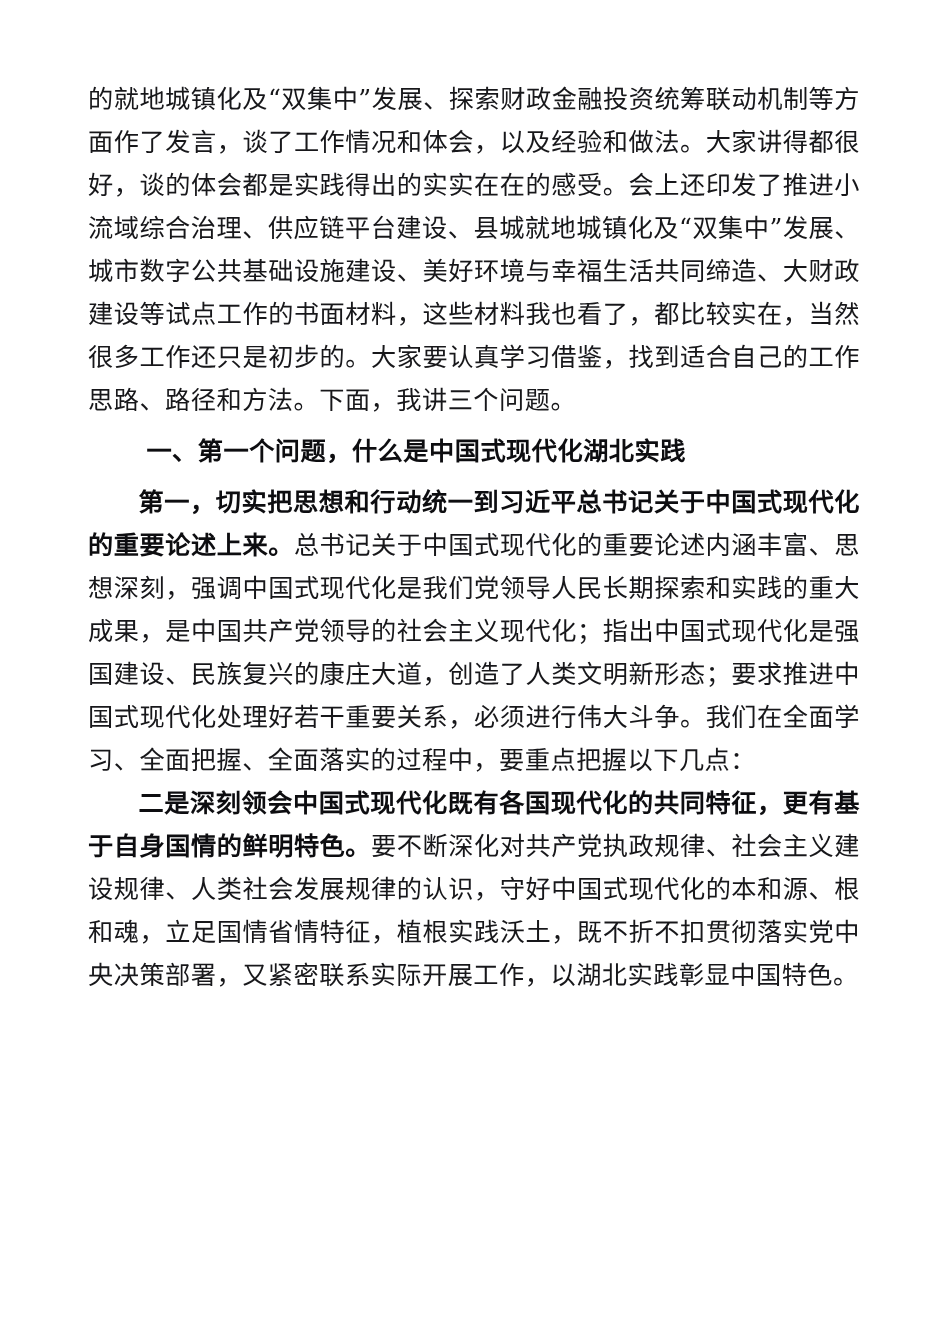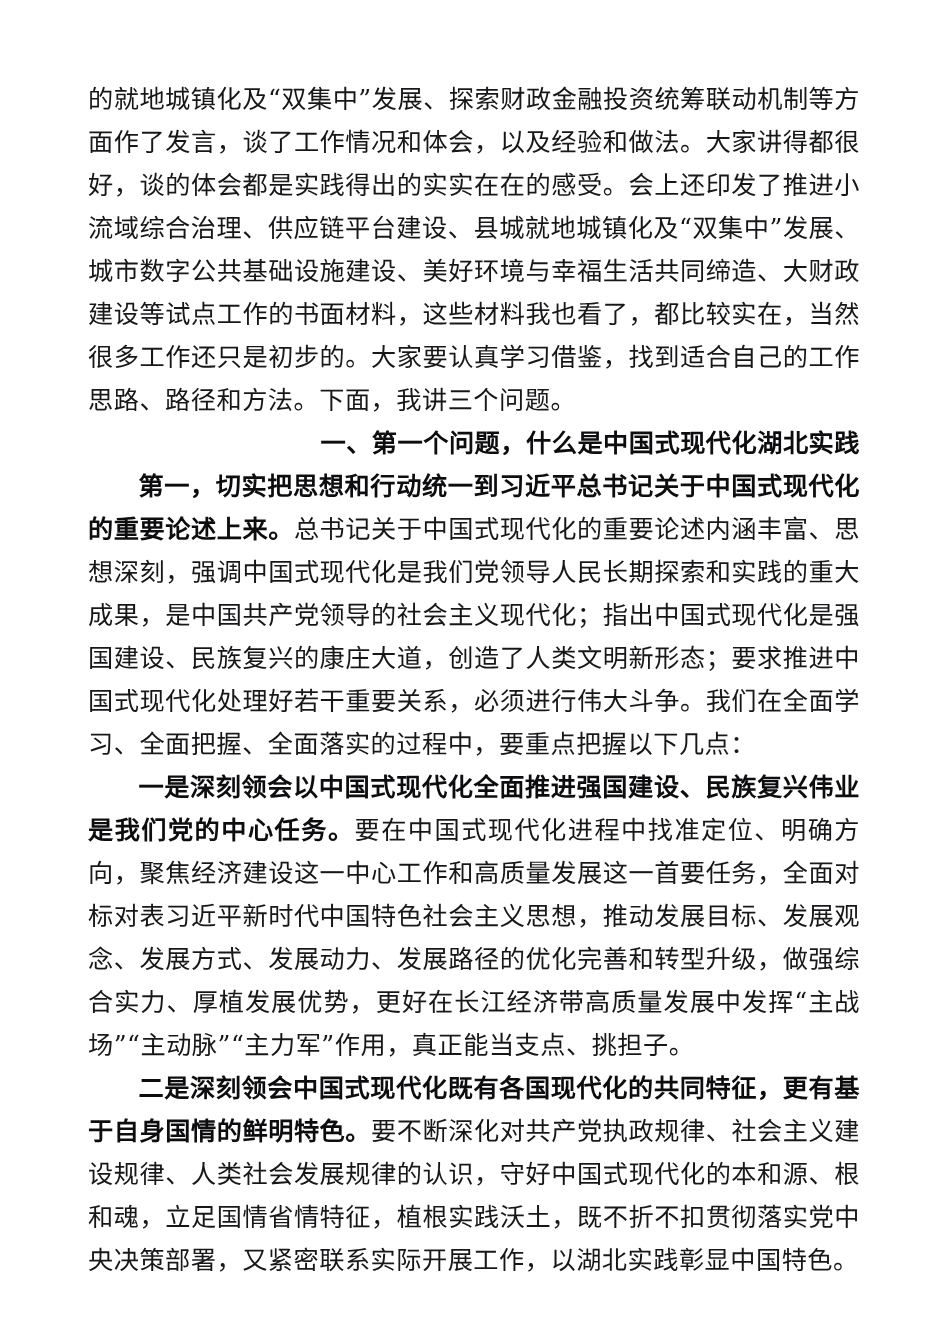--- a/index.html
+++ b/index.html
@@ -50,22 +50,22 @@
     text-indent: 2em;
   }
 
   
   .heading {
     font-size: 25.2px;
     line-height: 43px;
     color: #0d0d10;
     font-weight: 700;
     text-indent: 2em;
-    margin: 0;
-    text-align: right;
+    margin: 8px;
+    text-align: left;
     letter-spacing: 0.02em;
   }
 
   
   .lead {
     font-weight: 700;
     color: #0d0d10;
   }
 
   .tail {
@@ -78,18 +78,17 @@
 <div class="page">
   <div class="page-body">
 
     <p class="para">的就地城镇化及“双集中”发展、探索财政金融投资统筹联动机制等方面作了发言，谈了工作情况和体会，以及经验和做法。大家讲得都很好，谈的体会都是实践得出的实实在在的感受。会上还印发了推进小流域综合治理、供应链平台建设、县城就地城镇化及“双集中”发展、城市数字公共基础设施建设、美好环境与幸福生活共同缔造、大财政建设等试点工作的书面材料，这些材料我也看了，都比较实在，当然很多工作还只是初步的。大家要认真学习借鉴，找到适合自己的工作思路、路径和方法。下面，我讲三个问题。</p>
 
     <p class="heading">一、第一个问题，什么是中国式现代化湖北实践</p>
 
 
     <p class="para indent"><span class="lead">第一，切实把思想和行动统一到习近平总书记关于中国式现代化的重要论述上来。</span><span class="tail">总书记关于中国式现代化的重要论述内涵丰富、思想深刻，强调中国式现代化是我们党领导人民长期探索和实践的重大成果，是中国共产党领导的社会主义现代化；指出中国式现代化是强国建设、民族复兴的康庄大道，创造了人类文明新形态；要求推进中国式现代化处理好若干重要关系，必须进行伟大斗争。我们在全面学习、全面把握、全面落实的过程中，要重点把握以下几点：</span></p>
 
-    <p class="para indent"><span class="lead">一是深刻领会以中国式现代化全面推进强国建设、民族复兴伟业是我们党的中心任务。</span><span class="tail">要在中国式现代化进程中找准定位、明确方向，聚焦经济建设这一中心工作和高质量发展这一首要任务，全面对标对表习近平新时代中国特色社会主义思想，推动发展目标、发展观念、发展方式、发展动力、发展路径的优化完善和转型升级，做强综合实力、厚植发展优势，更好在长江经济带高质量发展中发挥“主战场”“主动脉”“主力军”作用，真正能当支点、挑担子。</span></p>
 
     <p class="para indent"><span class="lead">二是深刻领会中国式现代化既有各国现代化的共同特征，更有基于自身国情的鲜明特色。</span><span class="tail">要不断深化对共产党执政规律、社会主义建设规律、人类社会发展规律的认识，守好中国式现代化的本和源、根和魂，立足国情省情特征，植根实践沃土，既不折不扣贯彻落实党中央决策部署，又紧密联系实际开展工作，以湖北实践彰显中国特色。</span></p>
 
   </div>
 </div>
 
 </body></html>

